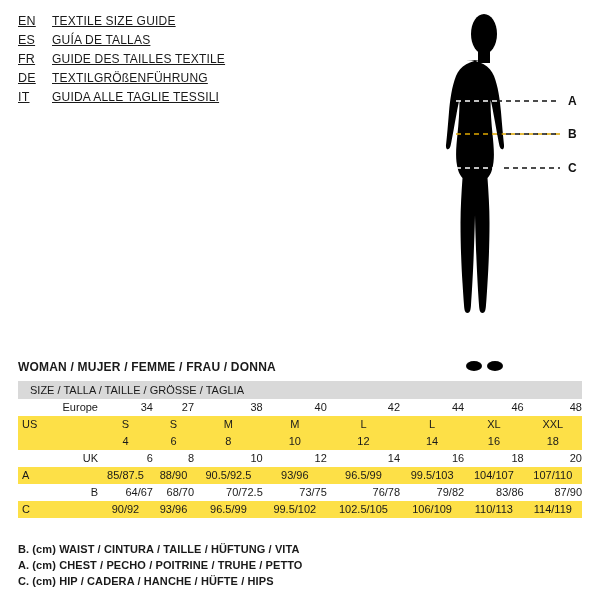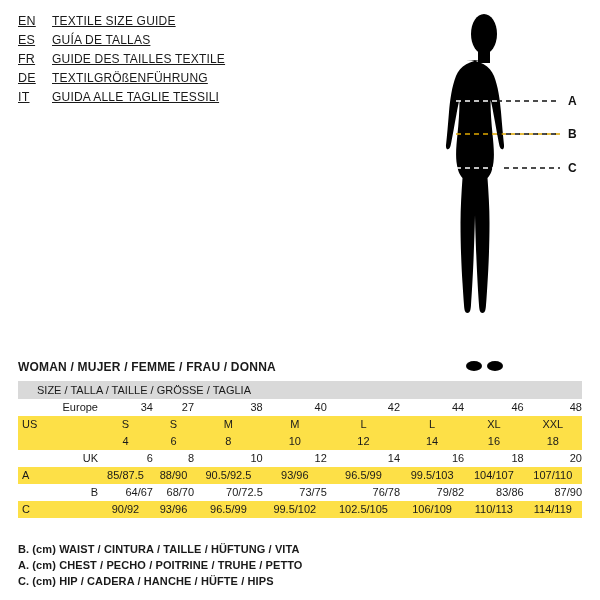--- a/index.html
+++ b/index.html
@@ -97,21 +97,21 @@
   }
   .size-table td.rowlabel {
     text-align: left;
     padding-left: 4px;
     width: 76px;
   }
   .size-table tr.head td {
     background: #d9d9d9;
     font-weight: normal;
     text-align: left;
-    padding-left: 19px;
+    padding-left: 12px;
     font-size: 11px;
     height: 18px;
     line-height: 18px;
   }
   .size-table tr.shade td {
     background: #fde047;
   }
   .size-table tr.plain td {
     background: #ffffff;
     text-align: right;

